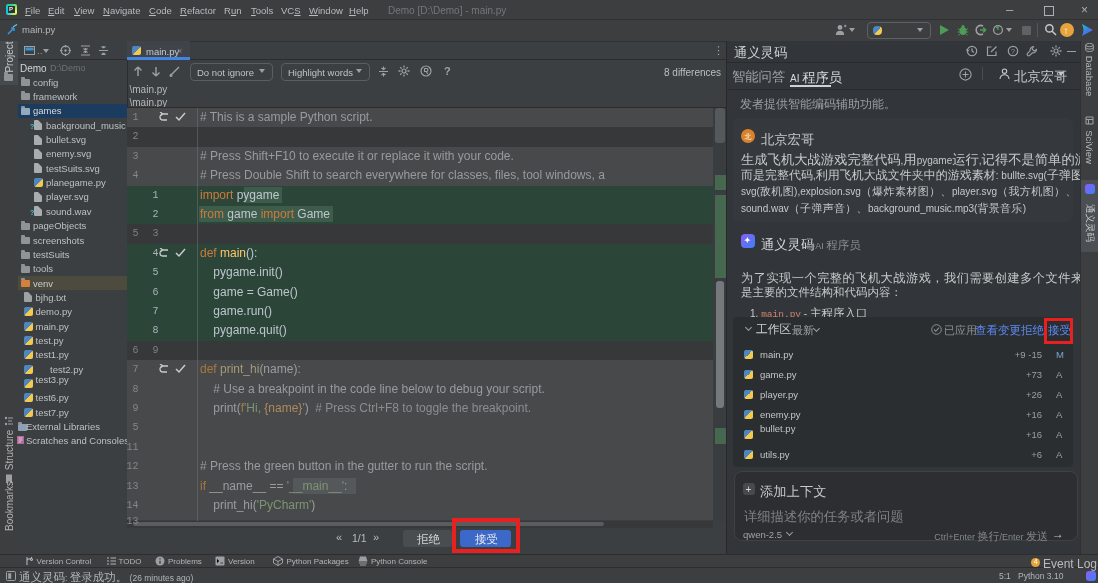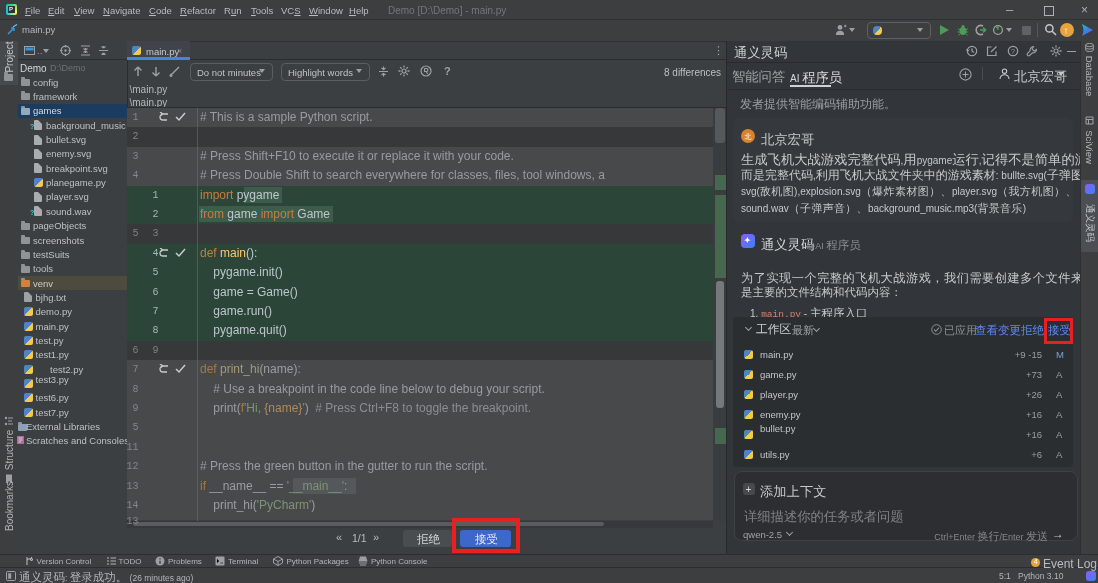--- a/index.html
+++ b/index.html
@@ -156,21 +156,21 @@
   <div class="fold" style="left:20.5px;top:108px;background:#95a9bd"></div>
     <div class="r" style="left:33px;top:105px;color:#d8dbdd">games</div>
   <div class="page" style="left:34px;top:120px"></div>
     <div class="r" style="left:30px;top:123px;font-size:7px;color:#3dc9d8;font-weight:bold">?</div>
     <div class="r" style="left:46px;top:119.5px;max-width:80px;overflow:hidden">background_music</div>
   <div class="page" style="left:34px;top:134.5px"></div>
     <div class="r" style="left:46px;top:134px">bullet.svg</div>
   <div class="page" style="left:34px;top:148.5px"></div>
     <div class="r" style="left:46px;top:148px">enemy.svg</div>
   <div class="page" style="left:34px;top:163px"></div>
-    <div class="r" style="left:46px;top:162.5px">breakpoint.svg</div>
+    <div class="r" style="left:46px;top:162.5px">testSuits.svg</div>
   <div class="pyic" style="left:33.5px;top:178px"></div>
     <div class="r" style="left:46px;top:177px">planegame.py</div>
   <div class="page" style="left:34px;top:191.5px"></div>
     <div class="r" style="left:46px;top:191px">player.svg</div>
   <div class="page" style="left:34px;top:206px"></div>
     <div class="r" style="left:30px;top:209px;font-size:7px;color:#3dc9d8;font-weight:bold">?</div>
     <div class="r" style="left:46px;top:205.5px">sound.wav</div>
   <div class="fold" style="left:20.5px;top:222.5px"></div>
     <div class="r" style="left:33px;top:220px">pageObjects</div>
   <div class="fold" style="left:20.5px;top:237px"></div>
@@ -222,21 +222,21 @@
   <svg class="ab" style="left:133px;top:66px" width="10" height="11" viewBox="0 0 10 11">
       <path d="M5 10 V1 M5 1 L1.5 4.5 M5 1 L8.5 4.5" stroke="#9ea1a3" stroke-width="1.4" fill="none"></path>
     </svg>
   <svg class="ab" style="left:151px;top:66px" width="10" height="11" viewBox="0 0 10 11">
       <path d="M5 1 V10 M5 10 L1.5 6.5 M5 10 L8.5 6.5" stroke="#9ea1a3" stroke-width="1.4" fill="none"></path>
     </svg>
   <svg class="ab" style="left:169px;top:66px" width="12" height="11" viewBox="0 0 12 11">
       <path d="M2 9 L10 1 M1 10.5 l2.5 -0.8 M1 10.5 l0.8 -2.5" stroke="#9ea1a3" stroke-width="1.4" fill="none"></path>
     </svg>
   <div class="ab" style="left:190px;top:63px;width:81px;height:16px;border:1px solid #5b5e61;border-radius:4px"></div>
-  <div class="r" style="left:197px;top:67px;font-size:9.5px;color:#c0c3c5">Do not minutes</div>
+  <div class="r" style="left:197px;top:67px;font-size:9.5px;color:#c0c3c5">Do not ignore</div>
   <div class="caret" style="left:259px;top:69px"></div>
   <div class="ab" style="left:281px;top:63px;width:87px;height:16px;border:1px solid #5b5e61;border-radius:4px"></div>
   <div class="r" style="left:288px;top:67px;font-size:9.5px;color:#c0c3c5">Highlight words</div>
   <div class="caret" style="left:356px;top:69px"></div>
   <svg class="ab" style="left:378px;top:66px" width="11" height="11" viewBox="0 0 11 11">
       <path d="M1 5.5 h9 M5.5 0.5 v2.5 M3.5 2 l2 1.5 l2 -1.5 M5.5 10.5 v-2.5 M3.5 9 l2 -1.5 l2 1.5" stroke="#9ea1a3" stroke-width="1.1" fill="none"></path>
     </svg>
   <svg class="ab" style="left:398px;top:65px" width="12" height="12" viewBox="0 0 12 12">
       <circle cx="6" cy="6" r="2" stroke="#9ea1a3" stroke-width="1.2" fill="none"></circle>
       <g stroke="#9ea1a3" stroke-width="1.3">
@@ -488,21 +488,21 @@
   <div class="r" style="left:118.5px;top:557px;font-size:8px;color:#b3b6b8">TODO</div>
   <svg class="ab" style="left:155px;top:556px" width="10" height="10" viewBox="0 0 10 10">
       <circle cx="5" cy="5" r="4.5" fill="#9da0a2"></circle>
       <path d="M5 2.2 v1.2 M5 4.8 v3" stroke="#3c3e40" stroke-width="1.3"></path>
     </svg>
   <div class="r" style="left:168px;top:557px;font-size:8px;color:#b3b6b8">Problems</div>
   <svg class="ab" style="left:215px;top:556px" width="10" height="10" viewBox="0 0 10 10">
       <rect x="0.5" y="0.5" width="9" height="9" fill="#9da0a2" rx="1"></rect>
       <path d="M2 3 l2 2 l-2 2 M5.5 7 h2.5" stroke="#3c3e40" stroke-width="1"></path>
     </svg>
-  <div class="r" style="left:228px;top:557px;font-size:8px;color:#b3b6b8">Terminal</div>
+  <div class="r" style="left:228px;top:557px;font-size:8px;color:#b3b6b8">Version</div>
   <svg class="ab" style="left:273px;top:556px" width="10" height="10" viewBox="0 0 10 10">
       <path d="M5 0.5 L9.5 3 V7 L5 9.5 L0.5 7 V3 Z M0.5 3 L5 5.5 L9.5 3 M5 5.5 V9.5" stroke="#9da0a2" fill="none"></path>
     </svg>
   <div class="r" style="left:286.5px;top:557px;font-size:8px;color:#b3b6b8">Python Packages</div>
   <svg class="ab" style="left:358px;top:556px" width="10" height="10" viewBox="0 0 10 10">
       <path d="M2 0.5 h6 l1.5 5 H0.5 Z" fill="#9da0a2"></path>
       <path d="M1 7 h8 M2 9 h6" stroke="#9da0a2"></path>
     </svg>
   <div class="r" style="left:371px;top:557px;font-size:8px;color:#b3b6b8">Python Console</div>
   <div class="ab" style="left:1031px;top:557.5px;width:9px;height:9px;border-radius:50%;background:#e8a33d"></div>

